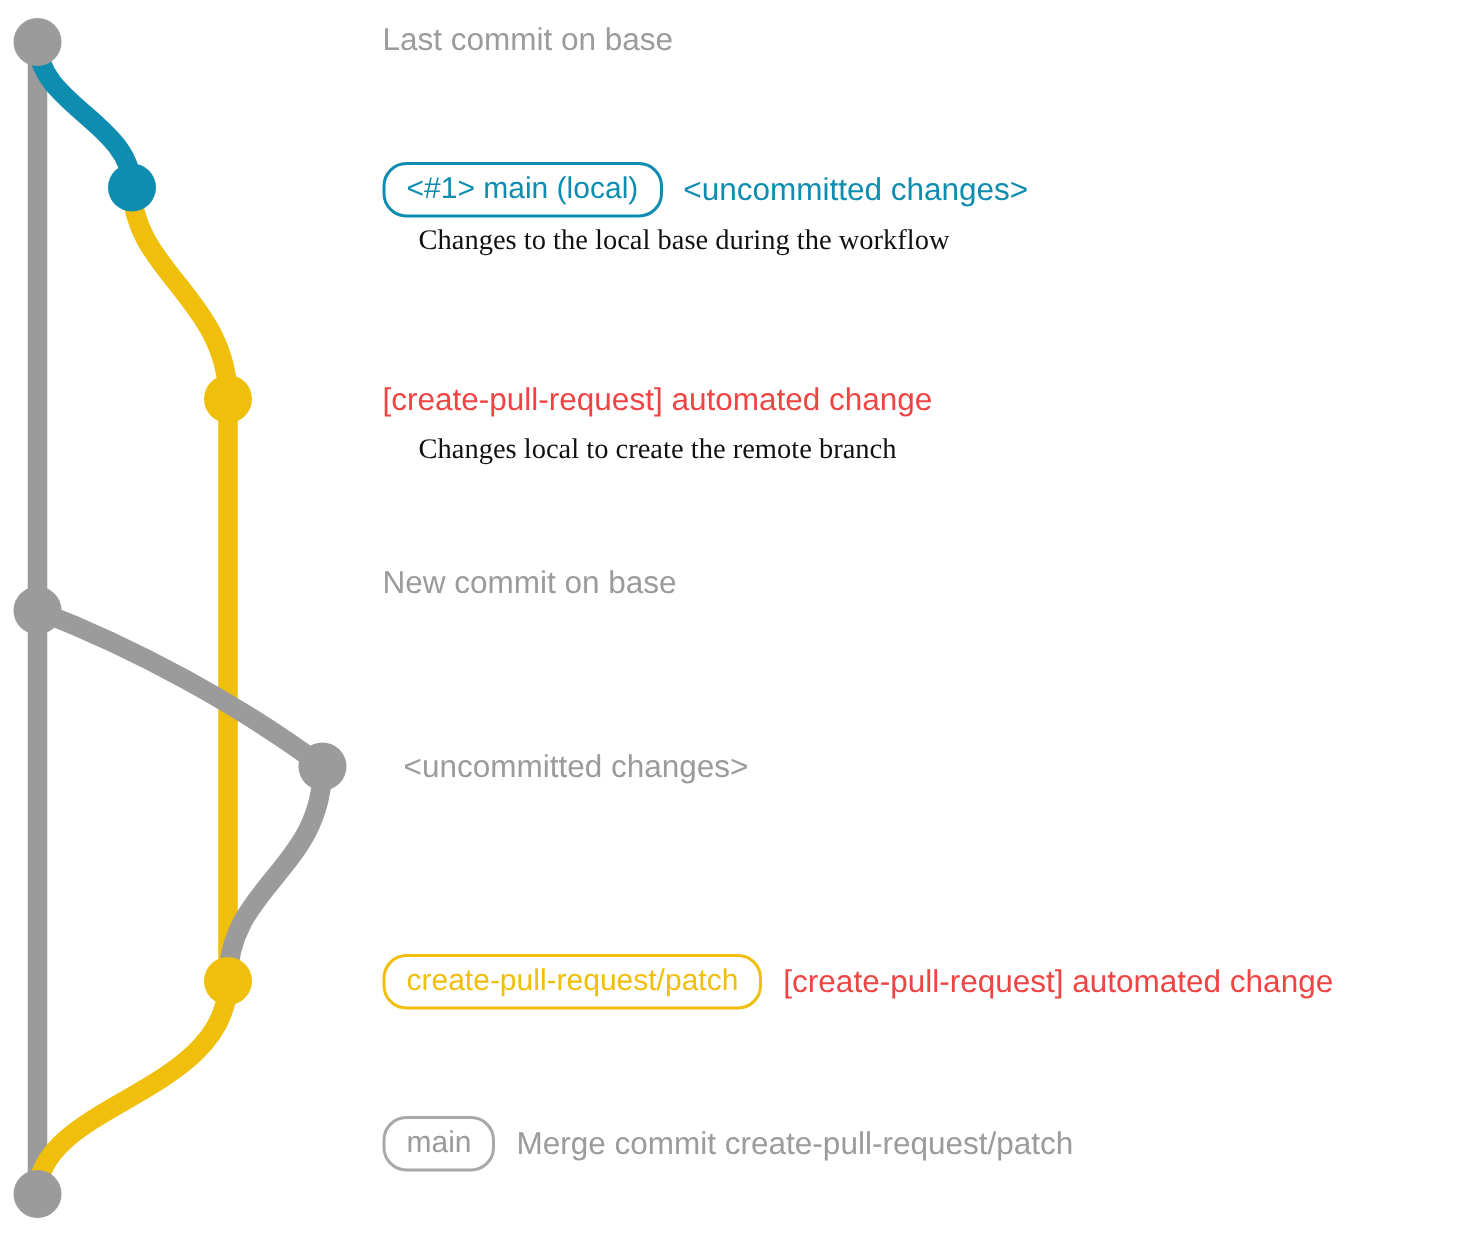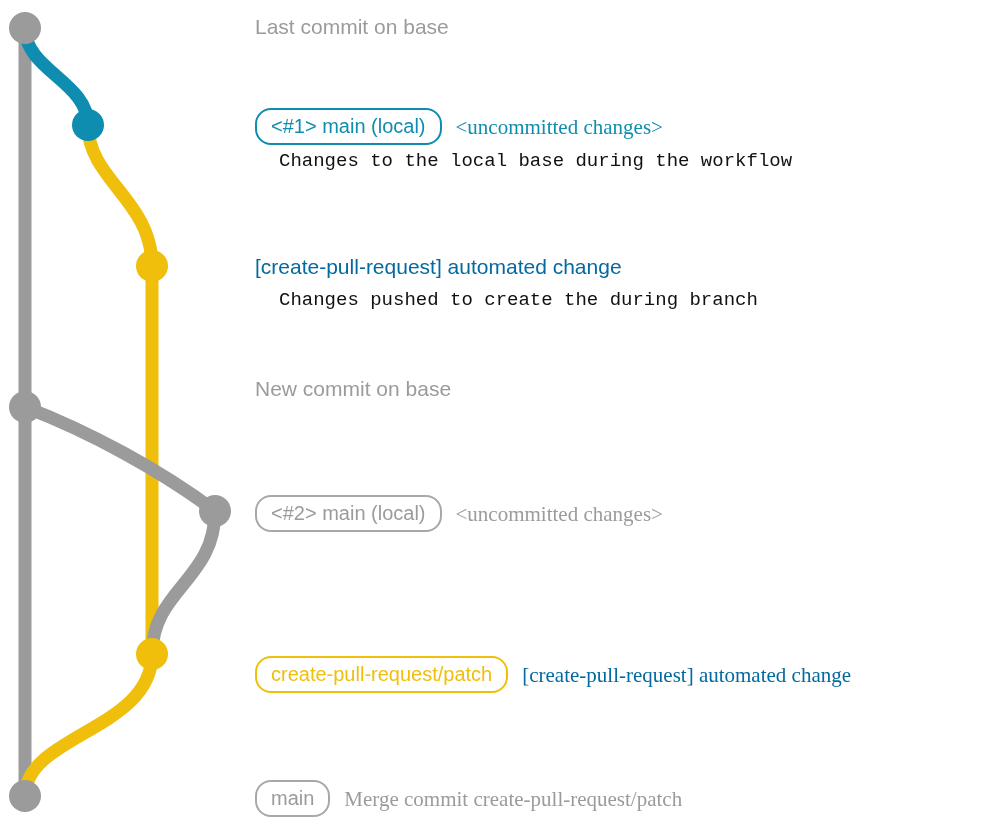--- a/index.html
+++ b/index.html
@@ -48,26 +48,26 @@
   .ref-badge.yellow { border-color: #efbf0c; color: #efbf0c; }
   .ref-badge.gray { border-color: #a8a8a8; color: #9b9b9b; }
 
   .subject {
     font-size: 21px;
     line-height: 34px;
     font-family: "Liberation Sans", sans-serif;
     white-space: nowrap;
   }
   .subject.blue { color: #0f8db0; }
-  .subject.yellow { color: #0369a1; }
+  .subject.yellow { color: #ef4444; }
   .subject.gray { color: #9b9b9b; }
-  .subject.with-badge { margin-left: 14px; font-family: Liberation Serif, serif; }
+  .subject.with-badge { margin-left: 14px; }
 
   .desc {
-    font-family: Liberation Mono, monospace;
+    font-family: Liberation Serif, serif;
     font-size: 19px;
     line-height: 24px;
     color: #111111;
     white-space: nowrap;
   }
   .block { display: flex; flex-direction: column; }
   .headline { display: flex; align-items: center; }
   .desc-indent { margin-top: 4px; margin-left: 24px; }
 </style>
 </head>
@@ -108,40 +108,39 @@
         <div class="headline">
           <span class="ref-badge blue">&lt;#1&gt; main (local)</span>
           <span class="subject blue with-badge">&lt;uncommitted changes&gt;</span>
         </div>
         <div class="desc desc-indent">Changes to the local base during the workflow</div>
       </div>
       <div class="row block" style="left: 255px; top: 250px;">
         <div class="headline">
           <span class="subject yellow">[create-pull-request] automated change</span>
         </div>
-        <div class="desc desc-indent">Changes pushed to create the during branch</div>
+        <div class="desc desc-indent">Changes local to create the remote branch</div>
       </div>
       <div class="row block" style="left: 255px; top: 372px;">
         <div class="headline">
           <span class="subject gray">New commit on base</span>
         </div>
       </div>
       <div class="row block" style="left: 255px; top: 495px;">
         <div class="headline">
-          <span class="ref-badge gray">&lt;#2&gt; main (local)</span>
           <span class="subject gray with-badge">&lt;uncommitted changes&gt;</span>
         </div>
       </div>
-      <div class="row block" style="left: 255px; top: 656px;">
+      <div class="row block" style="left: 255px; top: 636px;">
         <div class="headline">
           <span class="ref-badge yellow">create-pull-request/patch</span>
           <span class="subject yellow with-badge">[create-pull-request] automated change</span>
         </div>
       </div>
-      <div class="row block" style="left: 255px; top: 780px;">
+      <div class="row block" style="left: 255px; top: 744px;">
         <div class="headline">
           <span class="ref-badge gray">main</span>
           <span class="subject gray with-badge">Merge commit create-pull-request/patch</span>
         </div>
       </div>
     </div>
 
 </div>
 
 </body></html>

